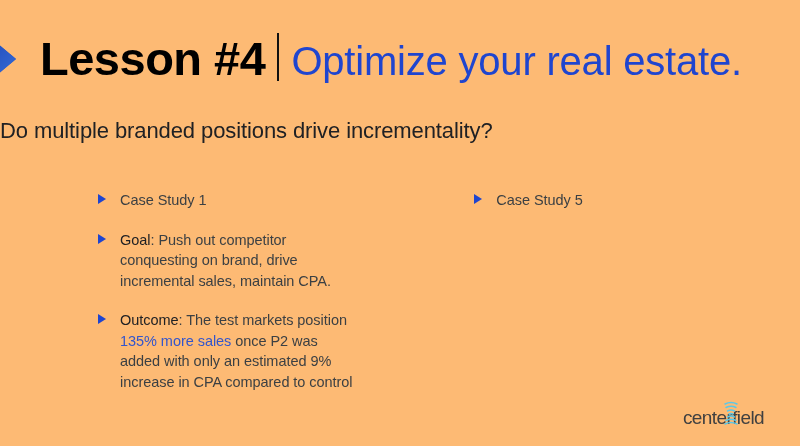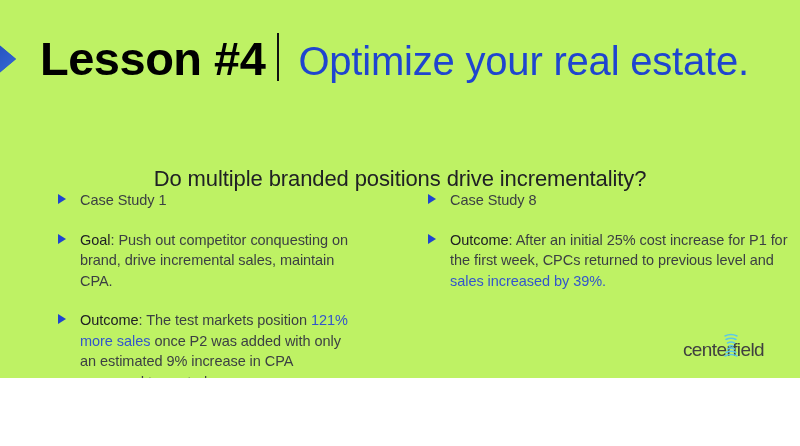--- a/index.html
+++ b/index.html
@@ -7,22 +7,22 @@
     padding: 0;
     background: #ffffff;
   }
   body {
     font-family: "Liberation Sans", sans-serif;
     -webkit-font-smoothing: antialiased;
   }
   #slide {
     position: relative;
     width: 800px;
-    height: 378px;
-    background: #bef264;
+    height: 446px;
+    background: #fdba74;
     overflow: hidden;
   }
 
   
   .header-arrow {
     position: absolute;
     left: -14px;
     top: 34px;
     width: 0;
     height: 0;
@@ -65,48 +65,47 @@
     margin: 0 12px;
     position: relative;
     top: 6px;
   }
   .title-accent {
     font-size: 40px;
     font-weight: 400;
     color: #1f45cf;
     letter-spacing: -0.2px;
     line-height: 1;
-    margin-left: 7px;
   }
 
   
   .subtitle {
     position: absolute;
     left: 0;
     right: 0;
     top: 118px;
-    text-align: center;
+    text-align: left;
     font-size: 22px;
     color: #202124;
     font-weight: 400;
     letter-spacing: -0.1px;
-    margin-top: 48px;
   }
 
   
   .columns {
     position: absolute;
     left: 0;
     top: 190px;
     width: 800px;
     display: flex;
   }
   .col {
     width: 400px;
     box-sizing: border-box;
+    margin-left: 40px;
   }
   .col-left  { padding-left: 58px;  padding-right: 50px; }
   .col-right-inner { margin-left: 28px; }
 
   .bullet-block {
     position: relative;
     padding-left: 22px;
     margin-bottom: 19px;
   }
   .bullet-block:last-child { margin-bottom: 0; }
@@ -181,32 +180,28 @@
         <div class="bullet-block">
           <span class="tri"></span>
           <div class="btext"><span>Case Study 1</span></div>
         </div>
         <div class="bullet-block">
           <span class="tri"></span>
           <div class="btext"><span class="lead">Goal</span><span>: Push out competitor conquesting on brand, drive incremental sales, maintain CPA.</span></div>
         </div>
         <div class="bullet-block">
           <span class="tri"></span>
-          <div class="btext"><span class="lead">Outcome</span><span>: The test markets position </span><span class="hl">121% more sales</span><span> once P2 was added with only an estimated 9% increase in CPA compared to control</span></div>
+          <div class="btext"><span class="lead">Outcome</span><span>: The test markets position </span><span class="hl">135% more sales</span><span> once P2 was added with only an estimated 9% increase in CPA compared to control</span></div>
         </div>
       </div>
     <div class="col">
       <div class="col-right-inner" id="col1">
           <div class="bullet-block">
             <span class="tri"></span>
-            <div class="btext"><span>Case Study 8</span></div>
-          </div>
-          <div class="bullet-block">
-            <span class="tri"></span>
-            <div class="btext"><span class="lead">Outcome</span><span>: After an initial 25% cost increase for P1 for the first week, CPCs returned to previous level and </span><span class="hl">sales increased by 39%.</span></div>
+            <div class="btext"><span>Case Study 5</span></div>
           </div>
         </div>
     </div>
   </div>
 
   <div class="logo">
     <div class="logo-wordmark">centerfield</div>
     <svg class="logo-spiral" viewBox="0 0 16 28">
       <g stroke="#5bc8e8" stroke-width="1.5" fill="none" stroke-linecap="round">
         <path d="M2 4 Q8 1 14 4"></path>

